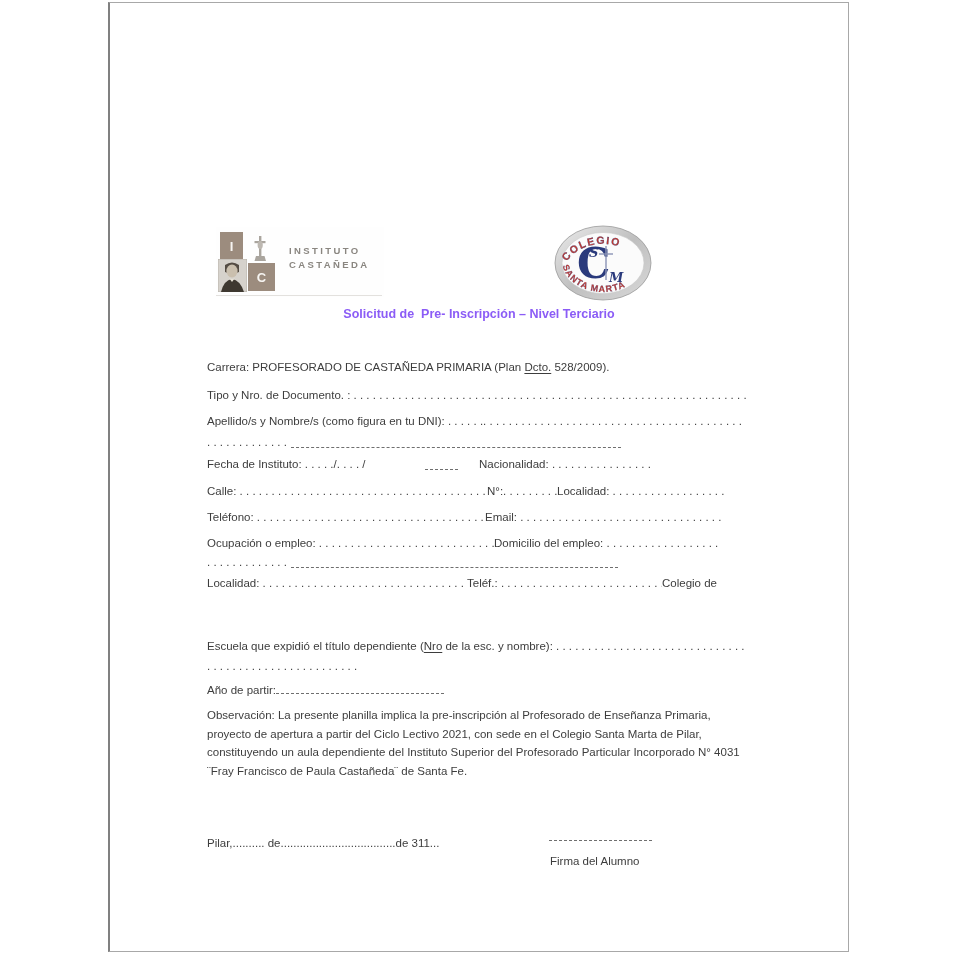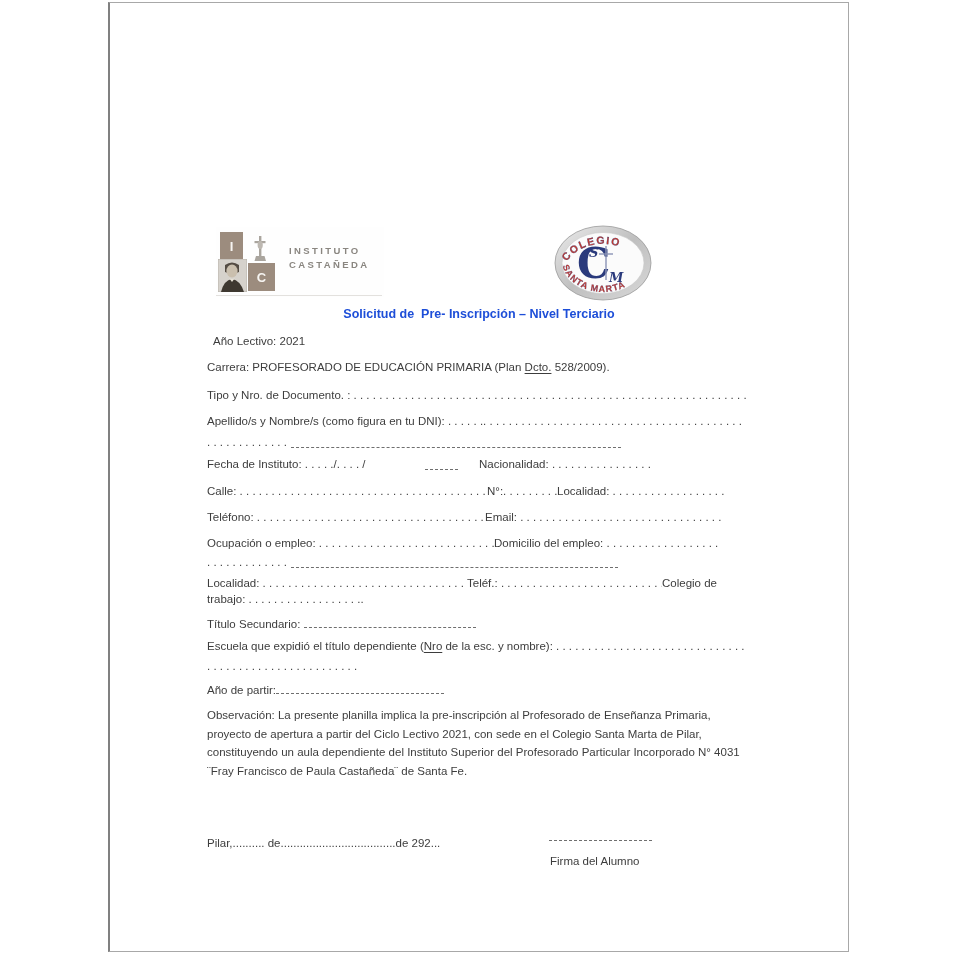--- a/index.html
+++ b/index.html
@@ -11,21 +11,21 @@
   .ln {
     position:absolute; left:97px; width:539px; height:17px;
     font-size:11.5px; color:#3d3d3d; white-space:pre; overflow:hidden;
   }
   .seg { display:inline-block; white-space:pre; overflow:hidden; height:17px; vertical-align:top; }
   .ul  { display:inline-block; border-bottom:1px dashed #6f6f6f; height:12px; }
   .sp  { text-decoration-line:underline; text-decoration-style:wavy; text-decoration-color:#e03030;
          text-decoration-thickness:1px; text-underline-offset:2px;text-decoration:underline; }
   .title {
     position:absolute; left:0; right:0; top:304px; text-align:center;
-    font-size:12.5px; font-weight:bold; color:#1d4ed8; white-space:pre;
+    font-size:12.5px; font-weight:bold; color:#8b5cf6; white-space:pre;
   }
   .para {
     position:absolute; left:97px; top:703px; width:546px;
     font-size:11.5px; line-height:18.5px; color:#3d3d3d;
   }
   
   .ic-logo { position:absolute; left:106px; top:224px; width:168px; height:70px; background:#fefefe; }
   .ic-logo .edge { position:absolute; left:0; top:68px; width:166px; height:1px; background:#e3e1de; }
   .ic-sq { position:absolute; display:flex; align-items:center; justify-content:center;
            color:#f7f5f2; font-size:13px; font-weight:bold; }
@@ -93,52 +93,49 @@
     <text font-family="Liberation Sans, sans-serif" font-size="10.5" font-weight="bold" fill="#c43a2f" stroke="#2a3a7c" stroke-width="0.25" letter-spacing="1.5">
       <textPath href="#arcTop" startOffset="7">COLEGIO</textPath>
     </text>
     <text font-family="Liberation Sans, sans-serif" font-size="9" font-weight="bold" fill="#c43a2f" stroke="#2a3a7c" stroke-width="0.2" letter-spacing="1">
       <textPath href="#arcBot" startOffset="6">SANTA MARTA</textPath>
     </text>
   </svg>
 
   <div class="title">Solicitud de  Pre- Inscripción – Nivel Terciario</div>
 
-  <div class="ln" style="top:332px; left:103px">Año Lectivo: 2021</div>
 
-  <div class="ln" style="top:358px"><span>Carrera: PROFESORADO DE EDUCACIÓN PRIMARIA (Plan </span><span class="sp">Dcto.</span><span> 528/2009).</span></div>
+  <div class="ln" style="top:358px"><span>Carrera: PROFESORADO DE CASTAÑEDA PRIMARIA (Plan </span><span class="sp">Dcto.</span><span> 528/2009).</span></div>
 
   <div class="ln" style="top:386px">Tipo y Nro. de Documento. : . . . . . . . . . . . . . . . . . . . . . . . . . . . . . . . . . . . . . . . . . . . . . . . . . . . . . . . . . . . . . . . . . . . . . . . . . . . . .. . .</div>
 
   <div class="ln" style="top:412px">Apellido/s y Nombre/s (como figura en tu DNI): . . . . . .. . . . . . . . . . . . . . . . . . . . . . . . . . . . . . . . . . . . . . . . . . . . . . . . . . . . . . . . . . . . . . .</div>
 
   <div class="ln" style="top:433px"><span class="seg" style="width:84px">. . . . . . . . . . . . . . . . . . . . . . . :</span><span class="ul" style="width:330px"></span></div>
 
   <div class="ln" style="top:455px"><span class="seg" style="width:218px">Fecha de Instituto: . . . . ./. . . . / </span><span class="ul" style="width:33px"></span><span class="seg" style="width:1px">  </span><span class="seg" style="width:176px; margin-left:20px">Nacionalidad: . . . . . . . . . . . . . . . . . . . . . . . . . .</span></div>
 
   <div class="ln" style="top:482px"><span class="seg" style="width:280px">Calle: . . . . . . . . . . . . . . . . . . . . . . . . . . . . . . . . . . . . . . . . . . . . . . . . . . . . . . . .</span><span class="seg" style="width:70px">N°:. . . . . . . . . . .</span><span class="seg" style="width:168px">Localidad: . . . . . . . . . . . . . . . . . . . . . . . .</span></div>
 
   <div class="ln" style="top:508px"><span class="seg" style="width:278px">Teléfono: . . . . . . . . . . . . . . . . . . . . . . . . . . . . . . . . . . . . . . . . . . . .</span><span class="seg" style="width:236px">Email: . . . . . . . . . . . . . . . . . . . . . . . . . . . . . . . . . . . . . . . .</span></div>
 
   <div class="ln" style="top:534px"><span class="seg" style="width:287px">Ocupación o empleo: . . . . . . . . . . . . . . . . . . . . . . . . . . . . . . . . . . . . . . . .</span><span class="seg" style="width:228px">Domicilio del empleo: . . . . . . . . . . . . . . . . . . . . . . . . . . . . . .</span></div>
 
   <div class="ln" style="top:553px"><span class="seg" style="width:84px">. . . . . . . . . . . . . . . . . . . . . . </span><span class="ul" style="width:327px"></span></div>
 
   <div class="ln" style="top:574px"><span class="seg" style="width:260px">Localidad: . . . . . . . . . . . . . . . . . . . . . . . . . . . . . . . . . . . . . . . . . . . </span><span class="seg" style="width:195px">Teléf.: . . . . . . . . . . . . . . . . . . . . . . . . . . . . . . . . </span><span class="seg" style="width:70px">Colegio de</span></div>
 
-  <div class="ln" style="top:590px">trabajo: . . . . . . . . . . . . . . . . . ..</div>
 
-  <div class="ln" style="top:613px"><span>Título Secundario: </span><span class="ul" style="width:172px"></span></div>
 
   <div class="ln" style="top:637px"><span>Escuela que expidió el título dependiente (</span><span class="sp">Nro</span><span> de la esc. y nombre): . . . . . . . . . . . . . . . . . . . . . . . . . . . . . . . . . . . . . . . . . . . . .</span></div>
 
   <div class="ln" style="top:657px">. . . . . . . . . . . . . . . . . . . . . . . .</div>
 
   <div class="ln" style="top:679px"><span>Año de partir:</span><span class="ul" style="width:168px"></span></div>
 
   <div class="para">Observación: La presente planilla implica la pre-inscripción al Profesorado de Enseñanza Primaria, proyecto de apertura a partir del Ciclo Lectivo 2021, con sede en el Colegio Santa Marta de Pilar,  constituyendo un aula dependiente del Instituto Superior del Profesorado Particular Incorporado N° 4031 ¨Fray Francisco de Paula Castañeda¨ de Santa Fe.</div>
 
-  <div class="ln" style="top:834px">Pilar,.......... de....................................de 292...</div>
+  <div class="ln" style="top:834px">Pilar,.......... de....................................de 311...</div>
 
   <div class="sig-line"></div>
   <div class="sig-label">Firma del Alumno</div>
 
 </div>
 
 </body></html>

